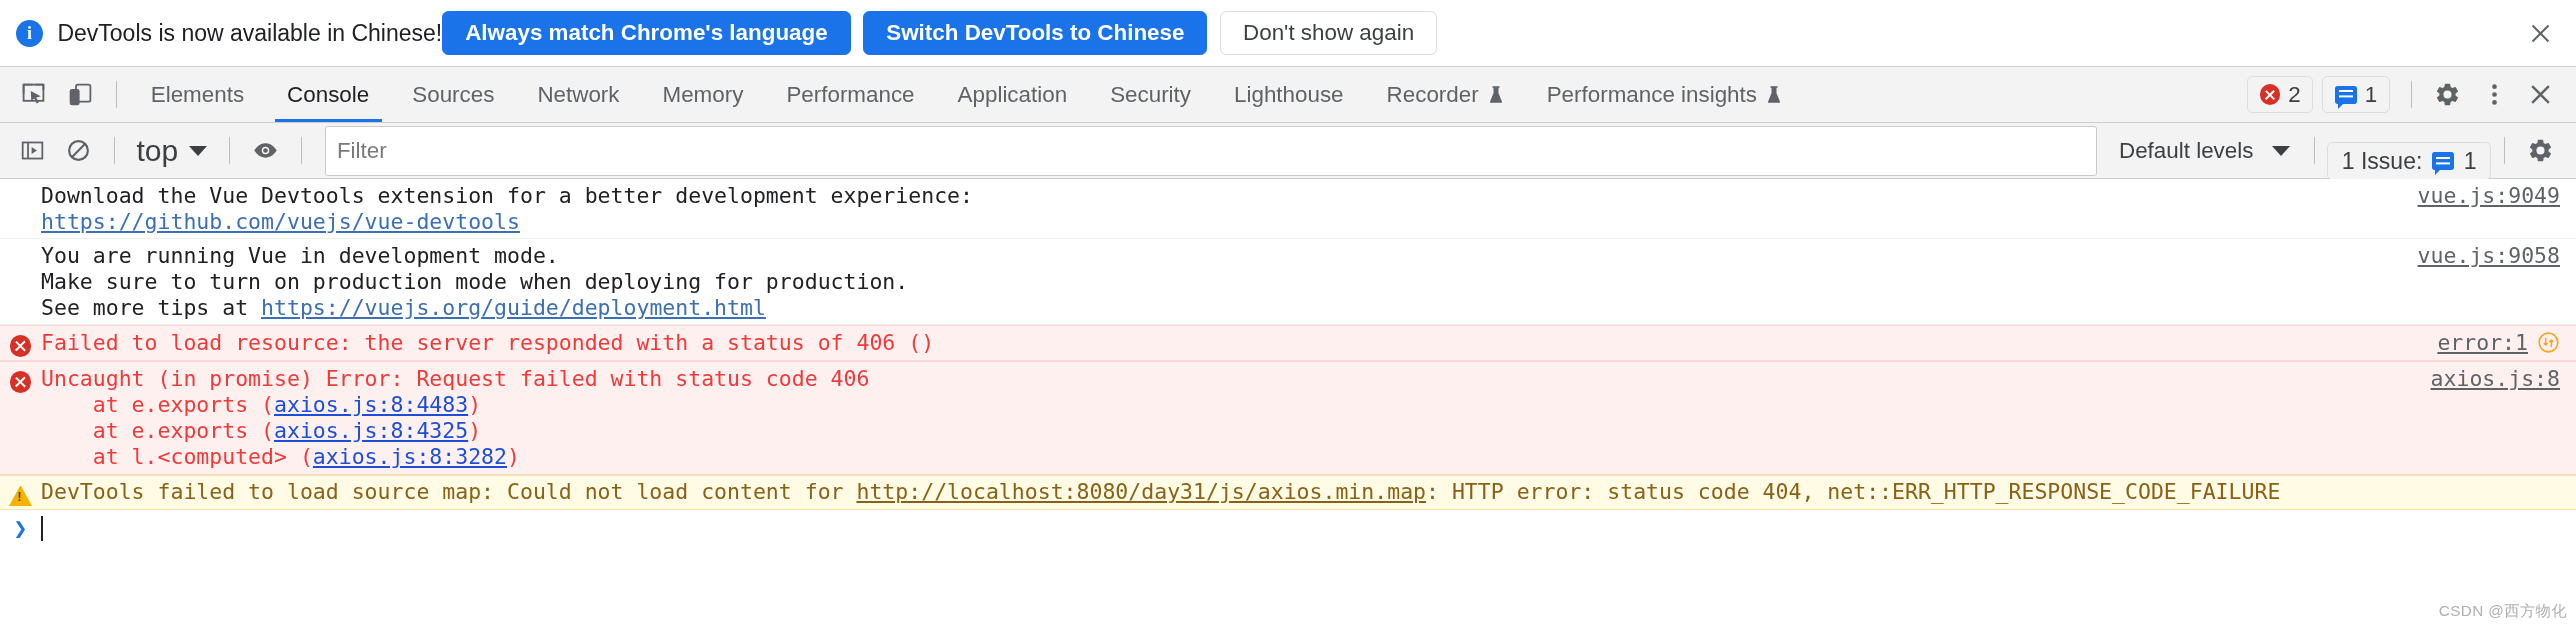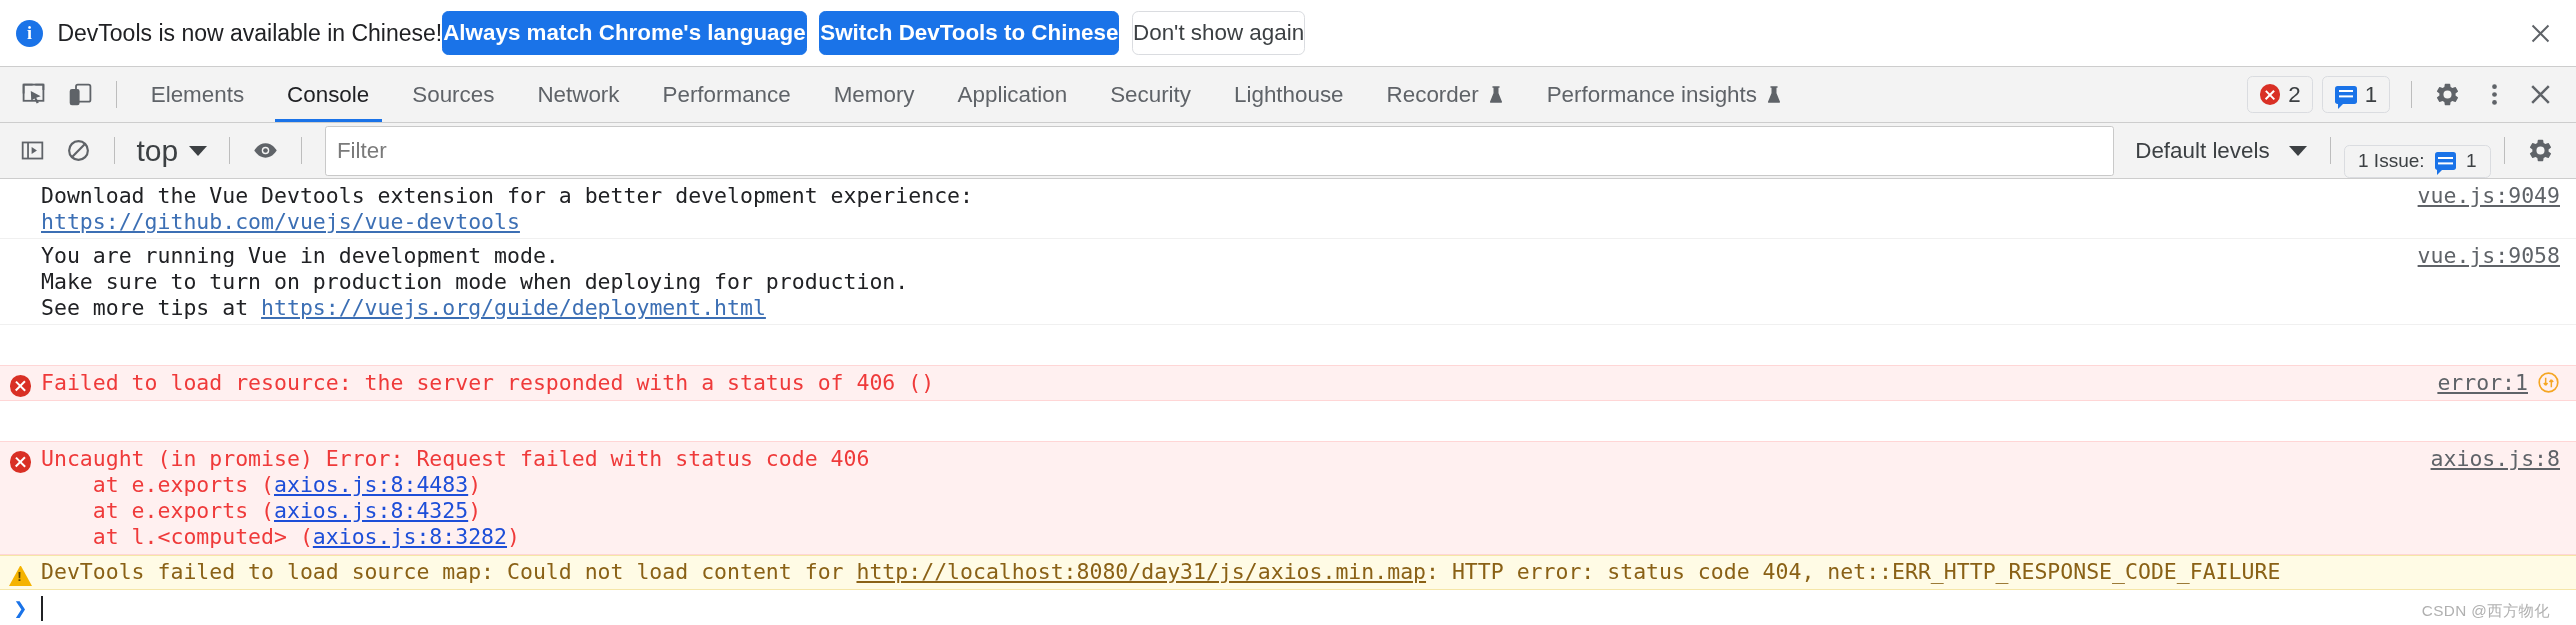--- a/index.html
+++ b/index.html
@@ -44,21 +44,21 @@
     margin-right: 14.4px;
   }
   .infobar-text {
     font-size: 23px;
     color: #202124;
     white-space: nowrap;
   }
   .infobar-btn {
     font-size: 22.4px;
     border-radius: 6.3px;
-    padding: 8px 0;
+    padding: 8px 22px;
     white-space: nowrap;
     margin-right: 12.6px;
     cursor: pointer;
     line-height: 1.15;
   }
   .infobar-btn.primary {
     background: #1a73e8;
     color: #ffffff;
     border: 0.9px solid #1a73e8;
     font-weight: bold;
@@ -231,21 +231,21 @@
     color: #3c4043;
     padding: 0 10.8px;
     cursor: pointer;
     white-space: nowrap;
   }
   .issues-pill {
     display: flex; align-items: center; gap: 10px;
     border: 0.9px solid #dadce0;
     border-radius: 5.4px;
     padding: 4.5px 13.5px;
-    font-size: 19px;
+    font-size: 23px;
     color: #3c4043;
     background: #f3f3f3;
     cursor: pointer;
     white-space: nowrap;
     margin-top: 21px;
   }
 
   
   .console-body {
     flex: 1 1 auto;
@@ -290,21 +290,20 @@
     color: #5f6368;
     text-decoration: underline;
     cursor: pointer;
   }
   .msg.info { color: #202124; background: #ffffff; justify-content: flex-end; }
   .msg.error {
     color: #ef3a3a;
     background: #fff0f0;
     border-bottom: 0.9px solid #ffd6d6;
     border-top: 0.9px solid #ffd6d6;
-    margin-top: 40px;
   }
   .msg.error .msg-src a { color: #5f6368; }
   .msg.warn {
     color: #8a6116;
     background: #fffbe5;
     border-bottom: 0.9px solid #f5e6a8;
     border-top: 0.9px solid #f5e6a8;
   }
   .msg.warn .msg-main a { color: #8a6116; text-decoration: underline; }
   .link {
@@ -372,21 +371,21 @@
     font-weight: bold;
   }
   .prompt-caret {
     width: 1.8px; height: 25px;
     background: #202124;
     display: inline-block;
   }
 
   .watermark {
     position: absolute;
-    right: 26px; bottom: 3.6px;
+    right: 9px; bottom: 3.6px;
     font-size: 15.3px;
     color: #b0b0b0;
     font-family: "Liberation Sans", sans-serif;
     letter-spacing: 0.4px;
     margin-left: 40px;
   }
 </style>
 </head>
 <body>
 
@@ -430,24 +429,24 @@
       <div class="tab selected">
         <span>Console</span>
       </div>
       <div class="tab">
         <span>Sources</span>
       </div>
       <div class="tab">
         <span>Network</span>
       </div>
       <div class="tab">
+        <span>Memory</span>
+      </div>
+      <div class="tab">
         <span>Performance</span>
-      </div>
-      <div class="tab">
-        <span>Memory</span>
       </div>
       <div class="tab">
         <span>Application</span>
       </div>
       <div class="tab">
         <span>Security</span>
       </div>
       <div class="tab">
         <span>Lighthouse</span>
       </div>

